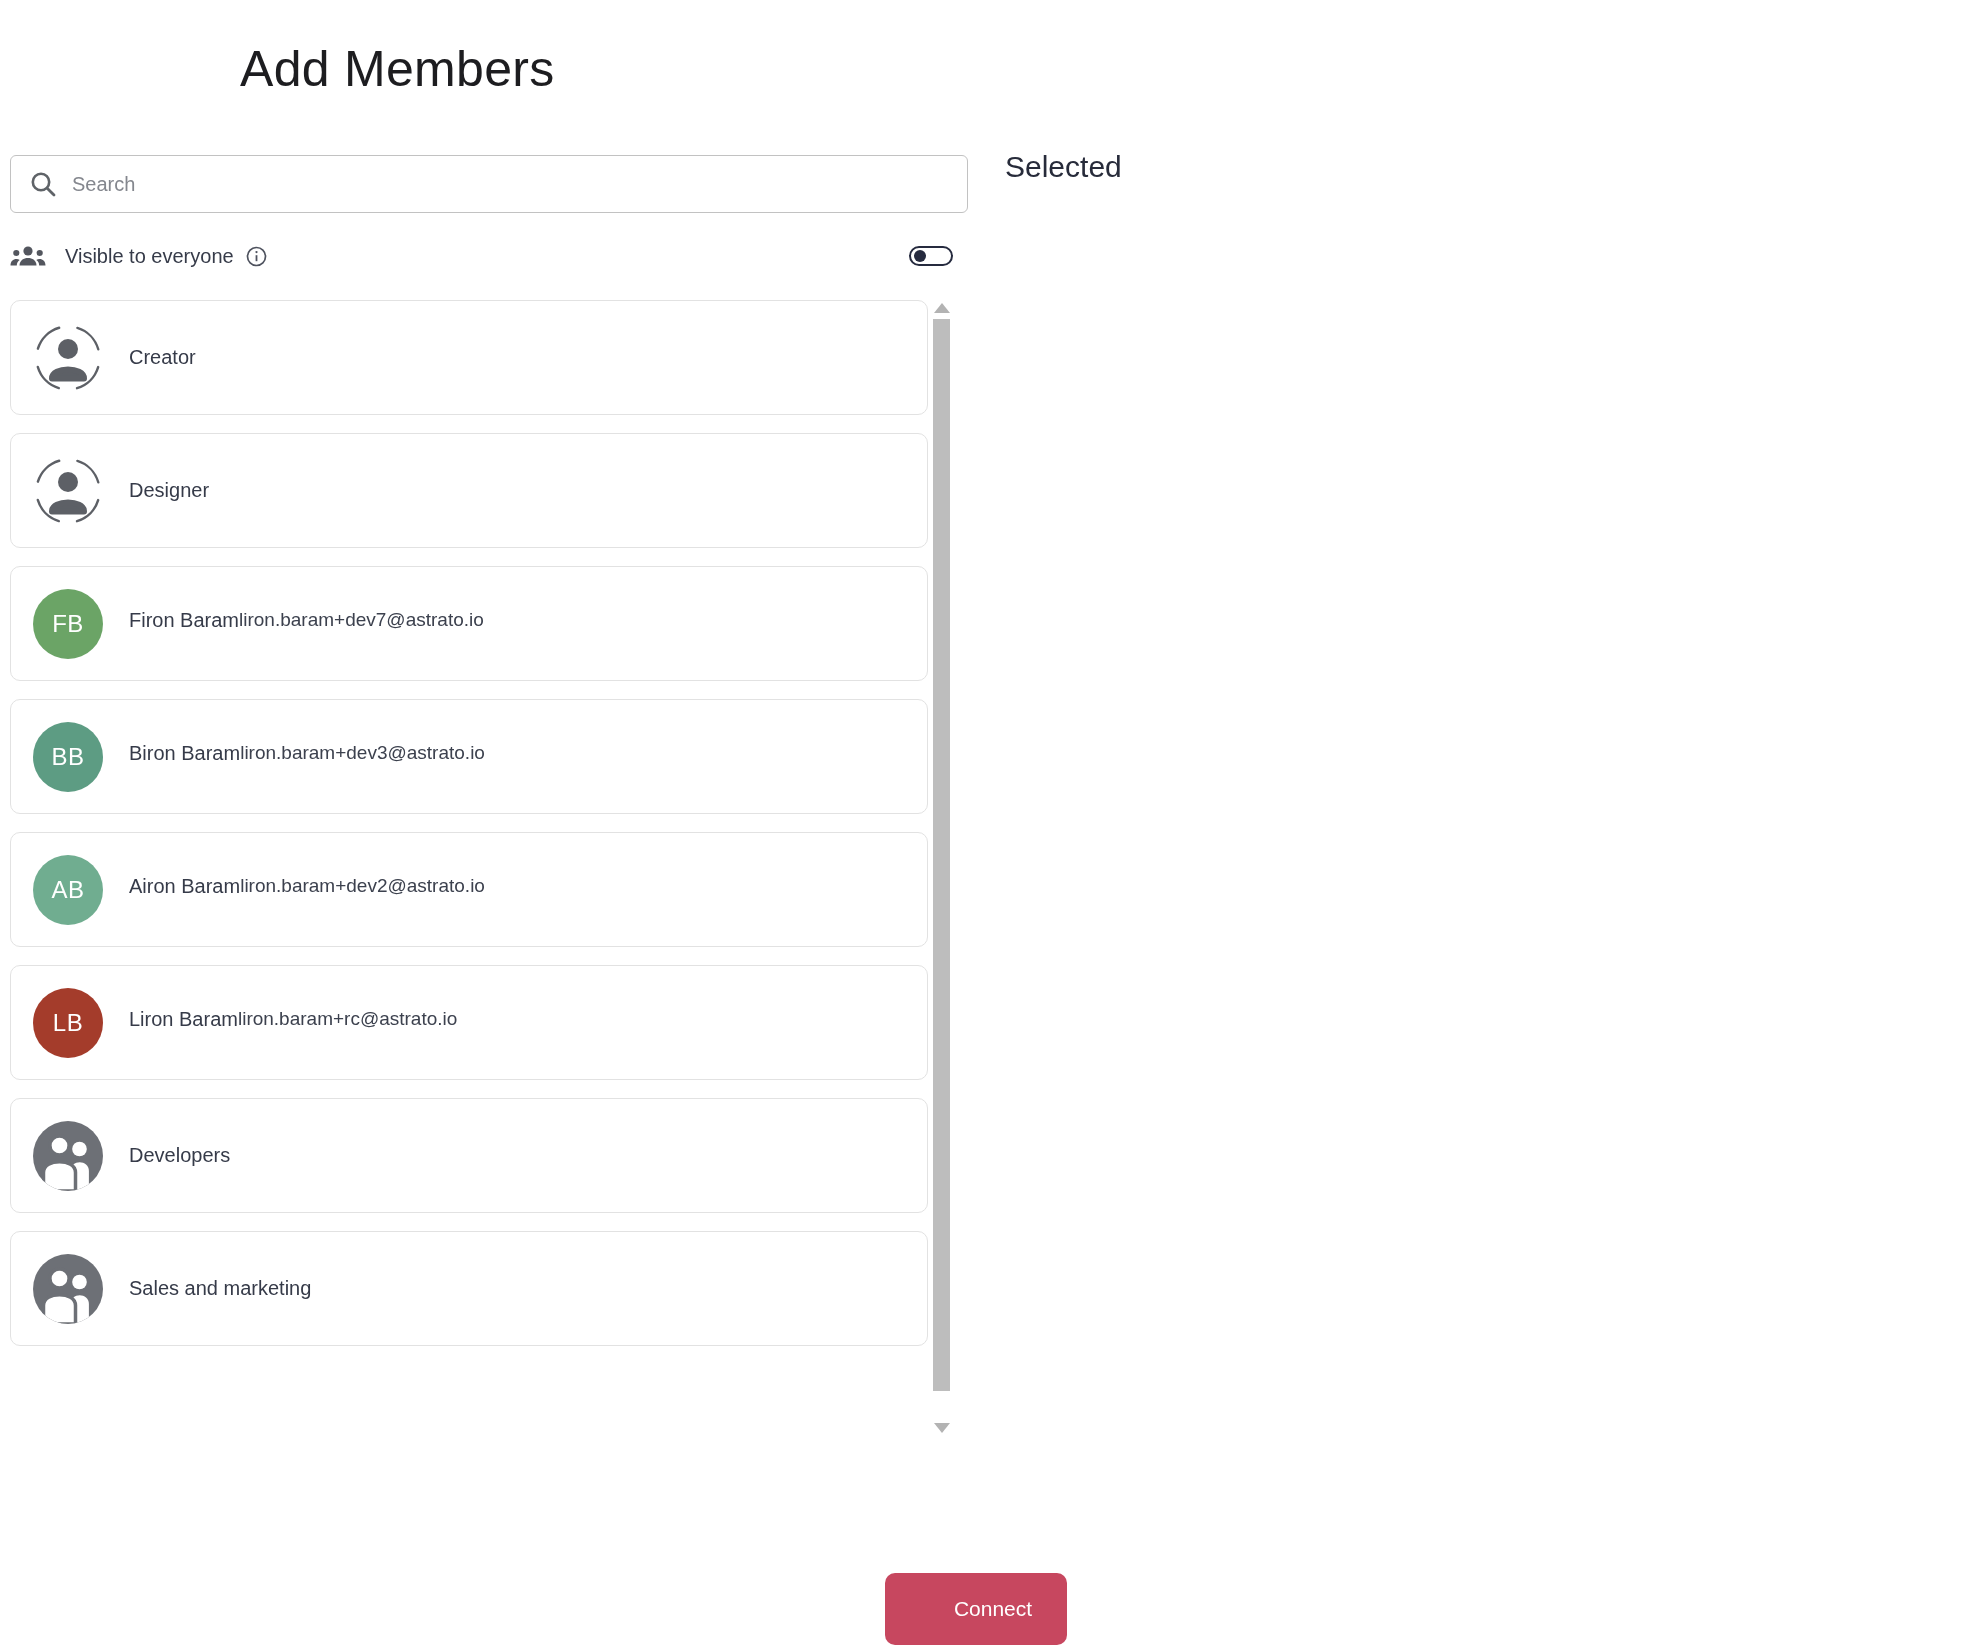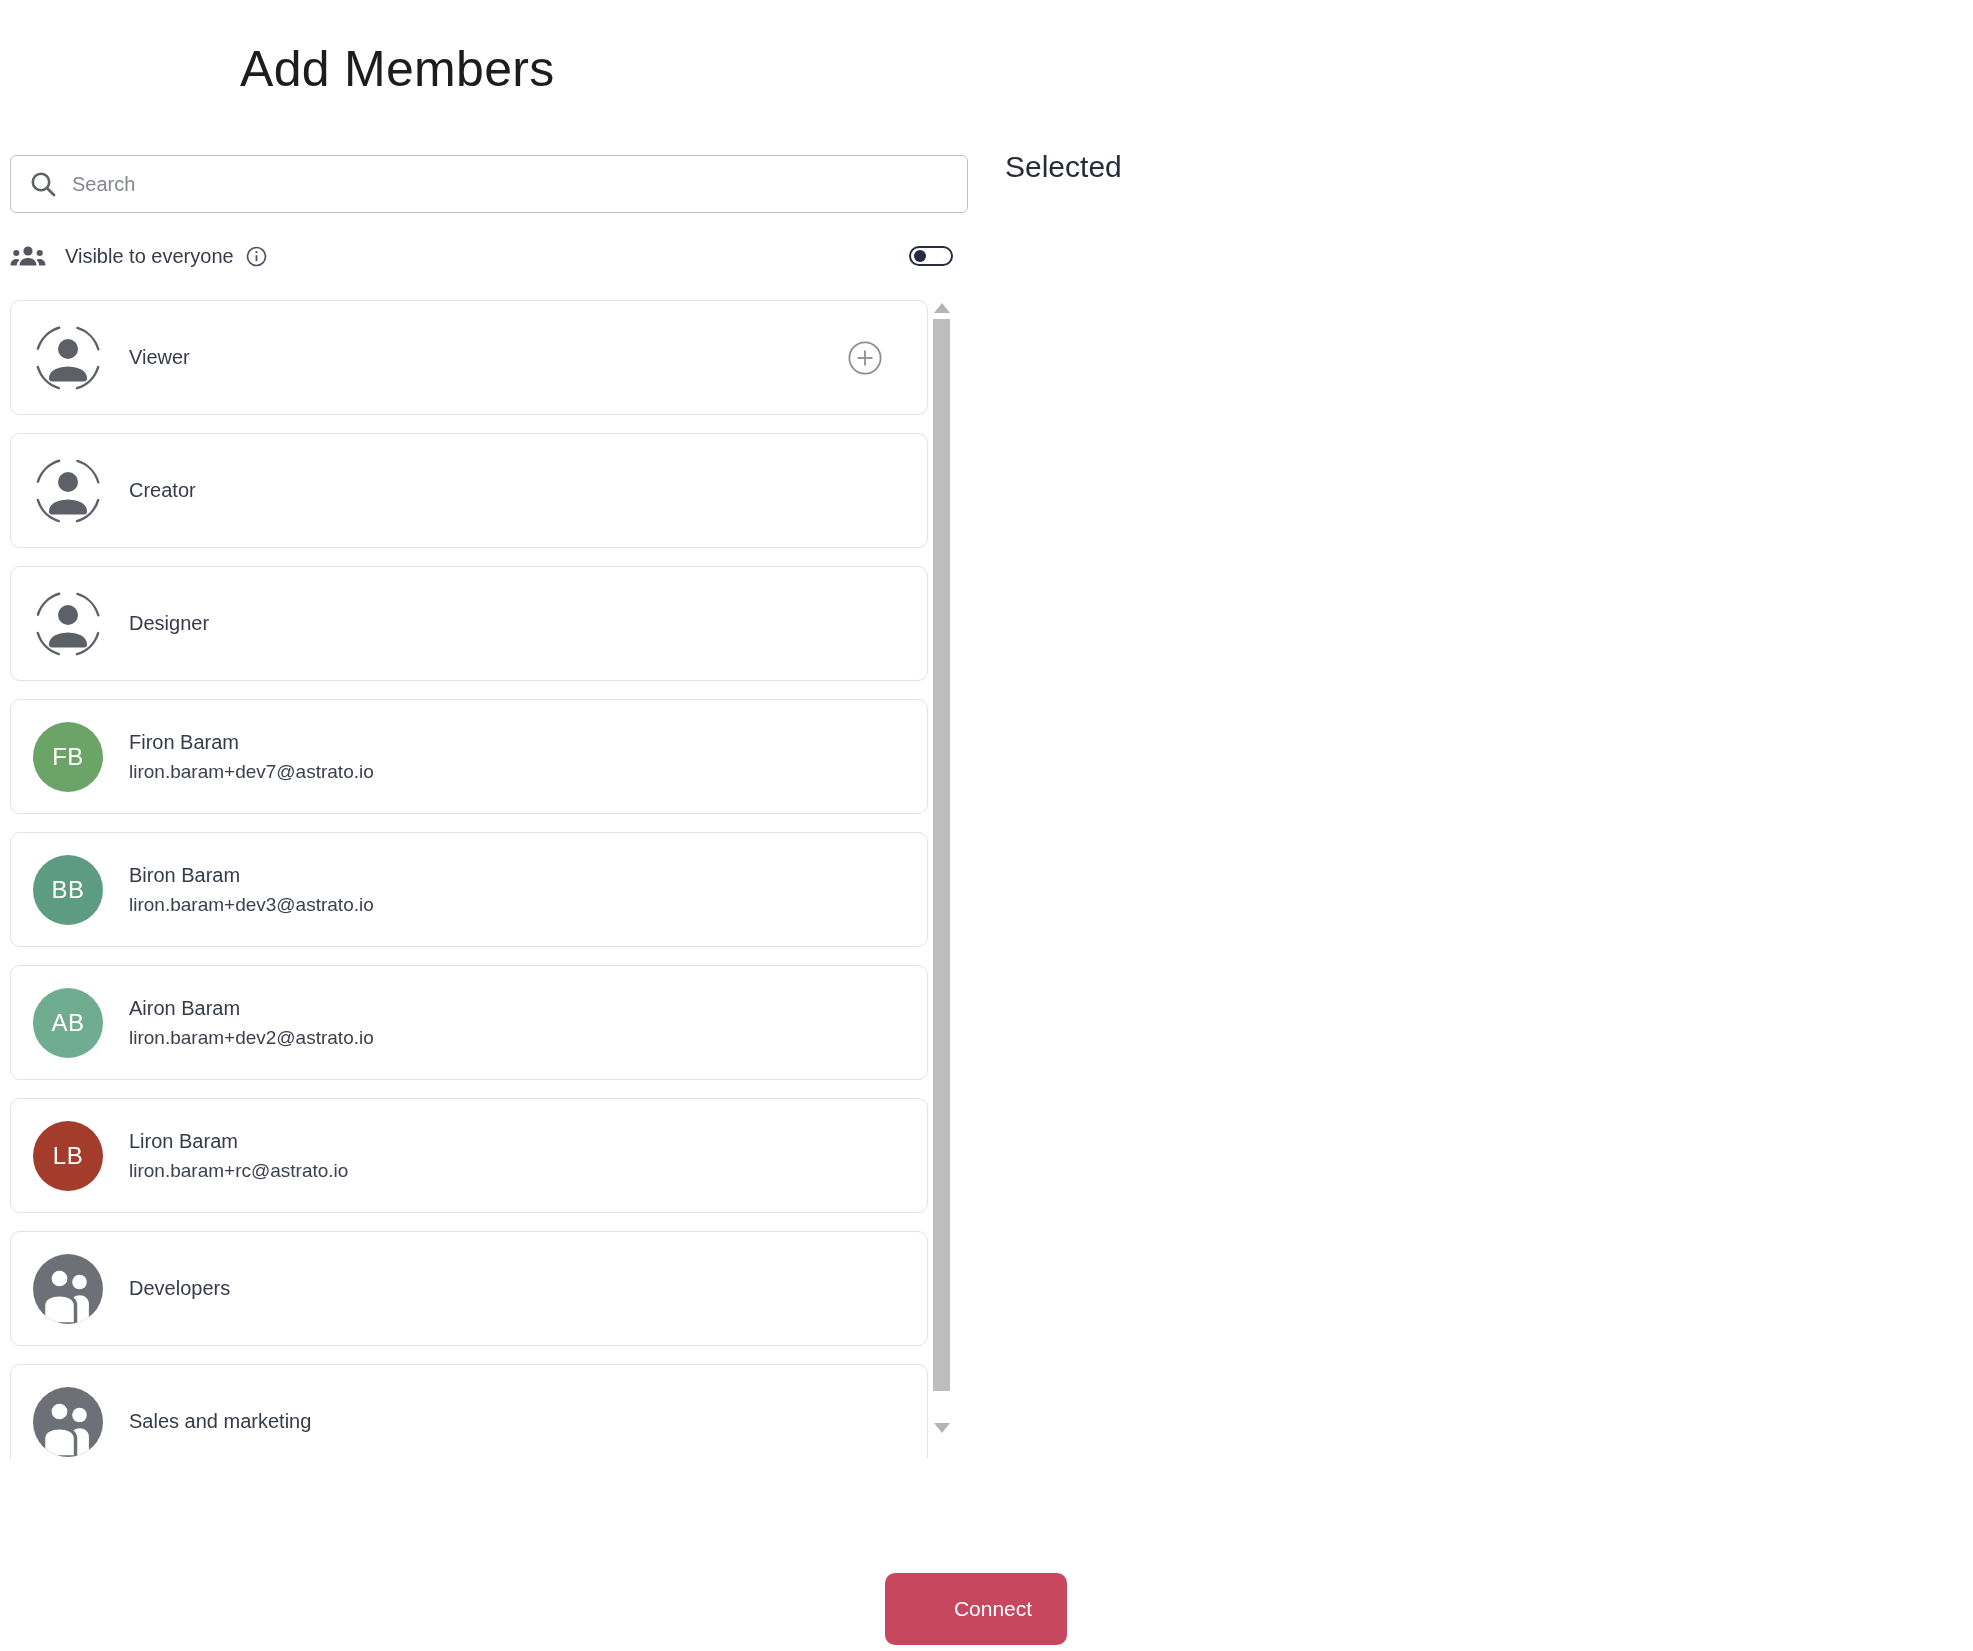--- a/index.html
+++ b/index.html
@@ -50,21 +50,21 @@
     border:1px solid #e2e2e2;border-radius:10px;background:#fff;
     display:flex;align-items:center;padding:0 20px 0 22px;position:relative;
     cursor:pointer;
   }
   .avatar{
     width:70px;height:70px;border-radius:50%;flex:none;
     display:flex;align-items:center;justify-content:center;
     color:#fff;font-size:24px;letter-spacing:.5px;
   }
   .role-ic{width:70px;height:70px;flex:none;display:flex;}
-  .texts{display:flex;flex-direction:column;margin-left:26px;}
+  .texts{display:flex;flex-direction:row;margin-left:26px;}
   .name{font-size:20px;color:#363b49;margin-bottom:7px;}
   .email{font-size:19px;color:#3c414e;}
   .card-label{margin-left:26px;font-size:20px;color:#363b49;}
   .plus-btn{
     position:absolute;right:45px;top:50%;transform:translateY(-50%);
     background:none;border:none;padding:0;display:flex;cursor:pointer;
   }
   
   .scrollbar{position:absolute;left:922px;top:0;width:21px;height:1163px;}
   .scroll-up{
@@ -143,39 +143,20 @@
   <div class="list-viewport">
     <div class="cards" id="cards">
         <div class="card">
           <span class="role-ic">
             <svg width="70" height="70" viewBox="0 0 70 70">
               <circle cx="35" cy="35" r="31.5" fill="none" stroke="#5d6066" stroke-width="2.4" stroke-dasharray="31 18.5" stroke-dashoffset="40.25" stroke-linecap="round"></circle>
               <circle cx="35" cy="26" r="10" fill="#5d6066"></circle>
               <path d="M19 55.5 C19 43.5 51 43.5 51 55.5 Z" fill="#5d6066" stroke="#5d6066" stroke-width="6" stroke-linejoin="round"></path>
             </svg>
           </span>
-          <span class="card-label">Viewer</span>
-          <button class="plus-btn">
-            <span style="display:flex">
-              <svg width="34" height="34" viewBox="0 0 34 34">
-                <circle cx="17" cy="17" r="15.6" fill="none" stroke="#8d8d99" stroke-width="1.8"></circle>
-                <line x1="17" y1="9.5" x2="17" y2="24.5" stroke="#8d8d99" stroke-width="1.8"></line>
-                <line x1="9.5" y1="17" x2="24.5" y2="17" stroke="#8d8d99" stroke-width="1.8"></line>
-              </svg>
-            </span>
-          </button>
-        </div>
-        <div class="card">
-          <span class="role-ic">
-            <svg width="70" height="70" viewBox="0 0 70 70">
-              <circle cx="35" cy="35" r="31.5" fill="none" stroke="#5d6066" stroke-width="2.4" stroke-dasharray="31 18.5" stroke-dashoffset="40.25" stroke-linecap="round"></circle>
-              <circle cx="35" cy="26" r="10" fill="#5d6066"></circle>
-              <path d="M19 55.5 C19 43.5 51 43.5 51 55.5 Z" fill="#5d6066" stroke="#5d6066" stroke-width="6" stroke-linejoin="round"></path>
-            </svg>
-          </span>
           <span class="card-label">Creator</span>
         </div>
         <div class="card">
           <span class="role-ic">
             <svg width="70" height="70" viewBox="0 0 70 70">
               <circle cx="35" cy="35" r="31.5" fill="none" stroke="#5d6066" stroke-width="2.4" stroke-dasharray="31 18.5" stroke-dashoffset="40.25" stroke-linecap="round"></circle>
               <circle cx="35" cy="26" r="10" fill="#5d6066"></circle>
               <path d="M19 55.5 C19 43.5 51 43.5 51 55.5 Z" fill="#5d6066" stroke="#5d6066" stroke-width="6" stroke-linejoin="round"></path>
             </svg>
           </span>

